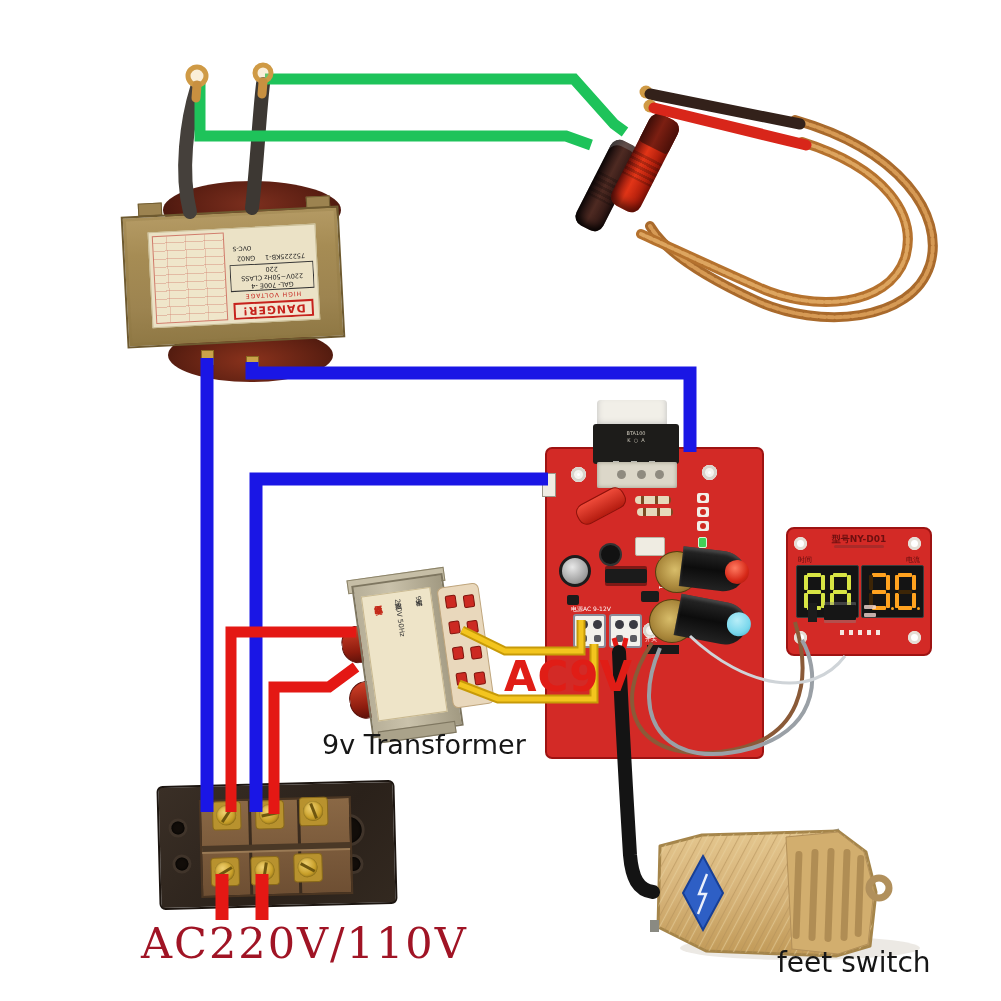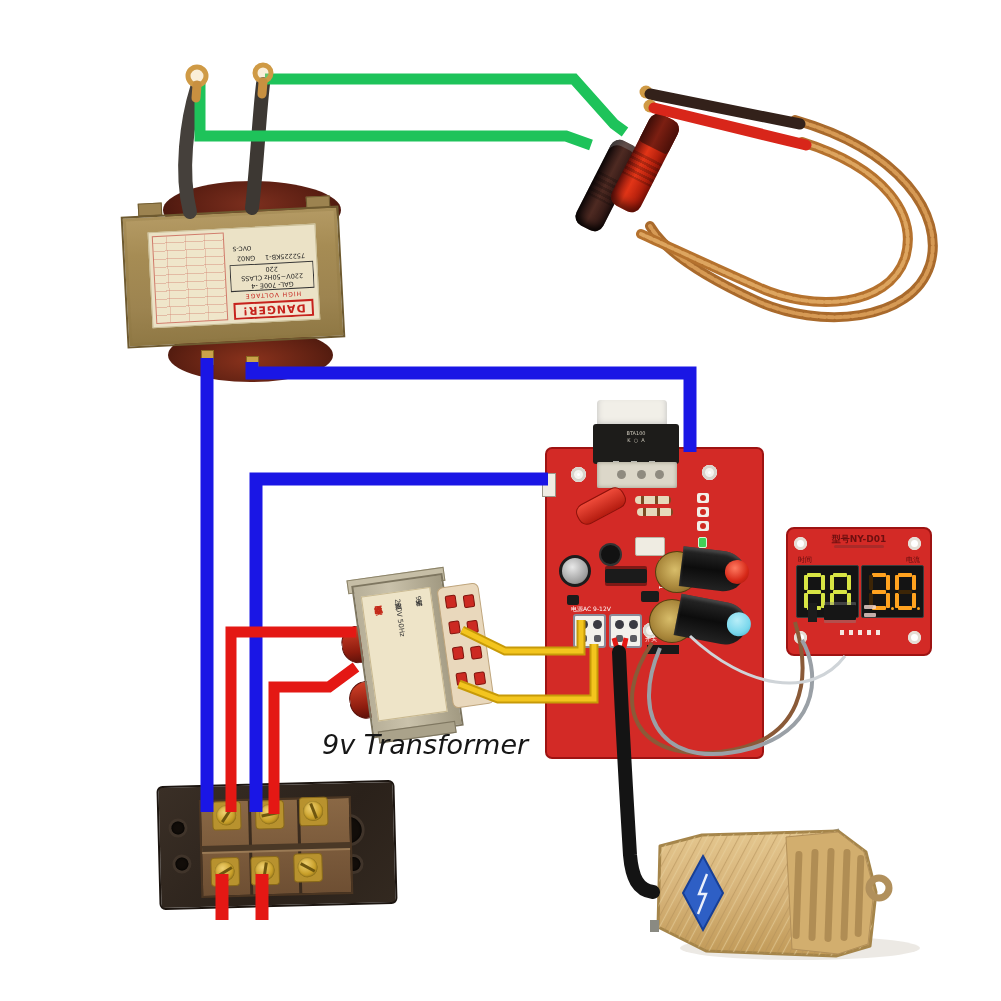--- a/index.html
+++ b/index.html
@@ -6,21 +6,21 @@
   .canvas{position:relative;width:1001px;height:1001px;background:#ffffff;overflow:hidden;
           font-family:"DejaVu Sans","Liberation Sans",sans-serif;}
   svg.layer{position:absolute;left:0;top:0;}
   .under{z-index:1;} .comp{z-index:2;} .over{z-index:3;}
   .abs{position:absolute;}
 
   
   .lbl{position:absolute;color:#161616;z-index:4;white-space:nowrap;}
   .lbl-soldering{left:686px;top:170px;font-size:26px;}
   .lbl-ac9v{left:504px;top:652px;font-size:42px;font-weight:bold;color:#e01d16;letter-spacing:1px;}
-  .lbl-9vtr{left:322px;top:729px;font-size:27px;font-style:italic;}
+  .lbl-9vtr{left:322px;top:729px;font-size:27px;}
   .lbl-mains{left:141px;top:918px;font-size:43px;color:#a01425;letter-spacing:2px;
              font-family:"DejaVu Serif","Liberation Serif",serif;}
   .lbl-feet{left:777px;top:946px;font-size:28px;}
 
   
   .mot-coil-top{left:163px;top:181px;width:178px;height:58px;border-radius:50%;
      background:radial-gradient(ellipse at 50% 40%, #7c2f1e 0%, #5a1e12 55%, #38100a 100%);z-index:2;}
   .mot-coil-bot{left:168px;top:328px;width:165px;height:54px;border-radius:50%;
      background:radial-gradient(ellipse at 50% 60%, #8a321c 0%, #5e2012 60%, #3a120a 100%);z-index:2;}
   .mot-tab{width:22px;height:11px;background:#9c8350;border:1px solid #6e5a30;z-index:2;}
@@ -444,15 +444,18 @@
     <polyline points="459,684 498,699 594,699 594,644" fill="none" stroke="#f3c51e" stroke-width="5" stroke-linejoin="miter"></polyline>
 
     <path d="M614,638 L618,652 M626,638 L623,652" stroke="#e41814" stroke-width="5"></path>
     <path d="M619,652 C622,720 626,790 630,855 C632,878 638,890 653,892" fill="none" stroke="#141414" stroke-width="14" stroke-linecap="round"></path>
 
     <path d="M652,643 C610,705 635,762 720,752 C805,742 812,678 795,622" fill="none" stroke="#8a5a38" stroke-width="4"></path>
     <path d="M660,648 C628,722 668,772 752,748 C824,726 818,668 802,640" fill="none" stroke="#9aa0a6" stroke-width="4"></path>
     <path d="M690,636 C745,688 812,700 845,656" fill="none" stroke="#cfd4d8" stroke-width="3"></path>
   </svg>
 
+  <div class="lbl lbl-ac9v">AC9V</div>
   <div class="lbl lbl-9vtr">9v Transformer</div>
+  <div class="lbl lbl-mains">AC220V/110V</div>
+  <div class="lbl lbl-feet">feet switch</div>
 
 </div>
 
 </body></html>

